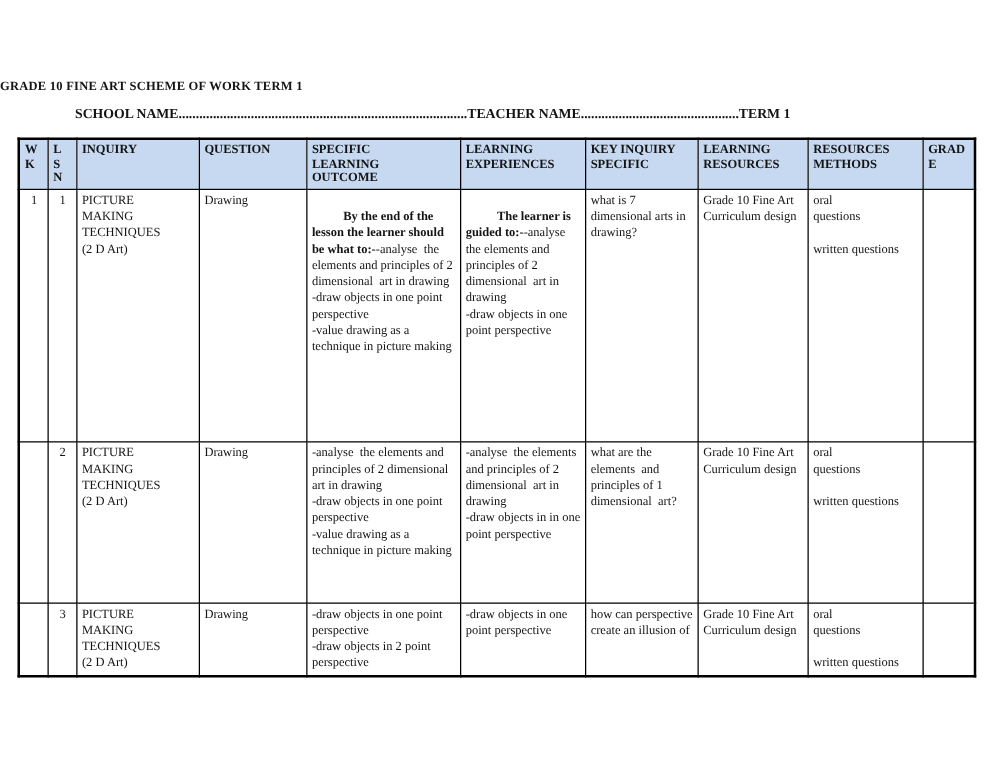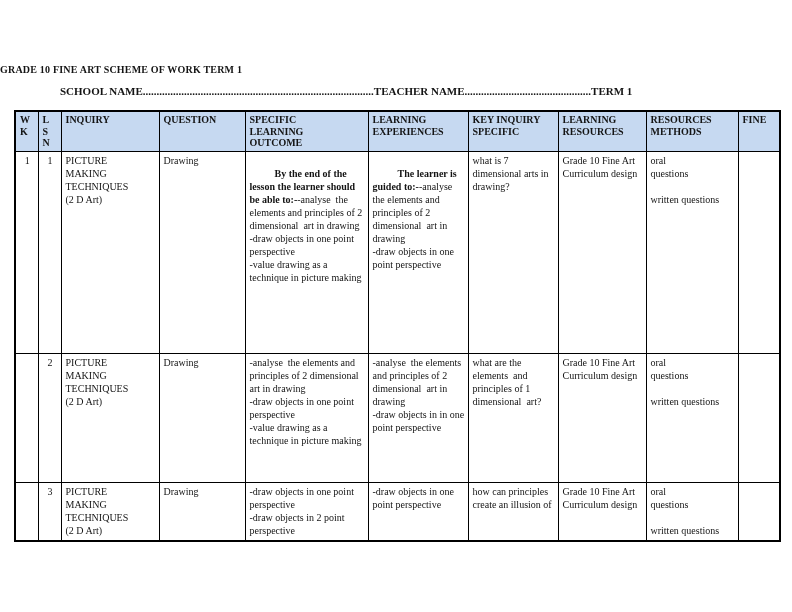--- a/index.html
+++ b/index.html
@@ -79,34 +79,34 @@
 LEARNING
 OUTCOME</th>
         <th>LEARNING
 EXPERIENCES</th>
         <th>KEY INQUIRY
 SPECIFIC</th>
         <th>LEARNING
 RESOURCES</th>
         <th>RESOURCES
 METHODS</th>
-        <th>FINE</th>
+        <th>GRADE</th>
       </tr>
     </thead>
     <tbody>
       <tr class="r1">
         <td class="c">1</td>
         <td class="c">1</td>
         <td>PICTURE
 MAKING
 TECHNIQUES
 (2 D Art)</td>
         <td>Drawing</td>
         <td>
-          <span class="b">By the end of the lesson the learner should be able to:-</span><span>-analyse  the elements and principles of 2 dimensional  art in drawing
+          <span class="b">By the end of the lesson the learner should be what to:-</span><span>-analyse  the elements and principles of 2 dimensional  art in drawing
 -draw objects in one point perspective
 -value drawing as a technique in picture making</span>
         </td>
         <td>
           <span class="b">The learner is guided to:-</span><span>-analyse  the elements and principles of 2 dimensional  art in drawing
 -draw objects in one point perspective</span>
         </td>
         <td>what is 7 dimensional arts in drawing?</td>
         <td>Grade 10 Fine Art Curriculum design</td>
         <td>oral
@@ -140,21 +140,21 @@
         <td class="c"></td>
         <td class="c">3</td>
         <td>PICTURE
 MAKING
 TECHNIQUES
 (2 D Art)</td>
         <td>Drawing</td>
         <td>-draw objects in one point perspective
 -draw objects in 2 point perspective</td>
         <td>-draw objects in one point perspective</td>
-        <td>how can principles create an illusion of</td>
+        <td>how can perspective create an illusion of</td>
         <td>Grade 10 Fine Art Curriculum design</td>
         <td>oral
 questions
 
 written questions</td>
         <td></td>
       </tr>
     </tbody>
   </table>
 

